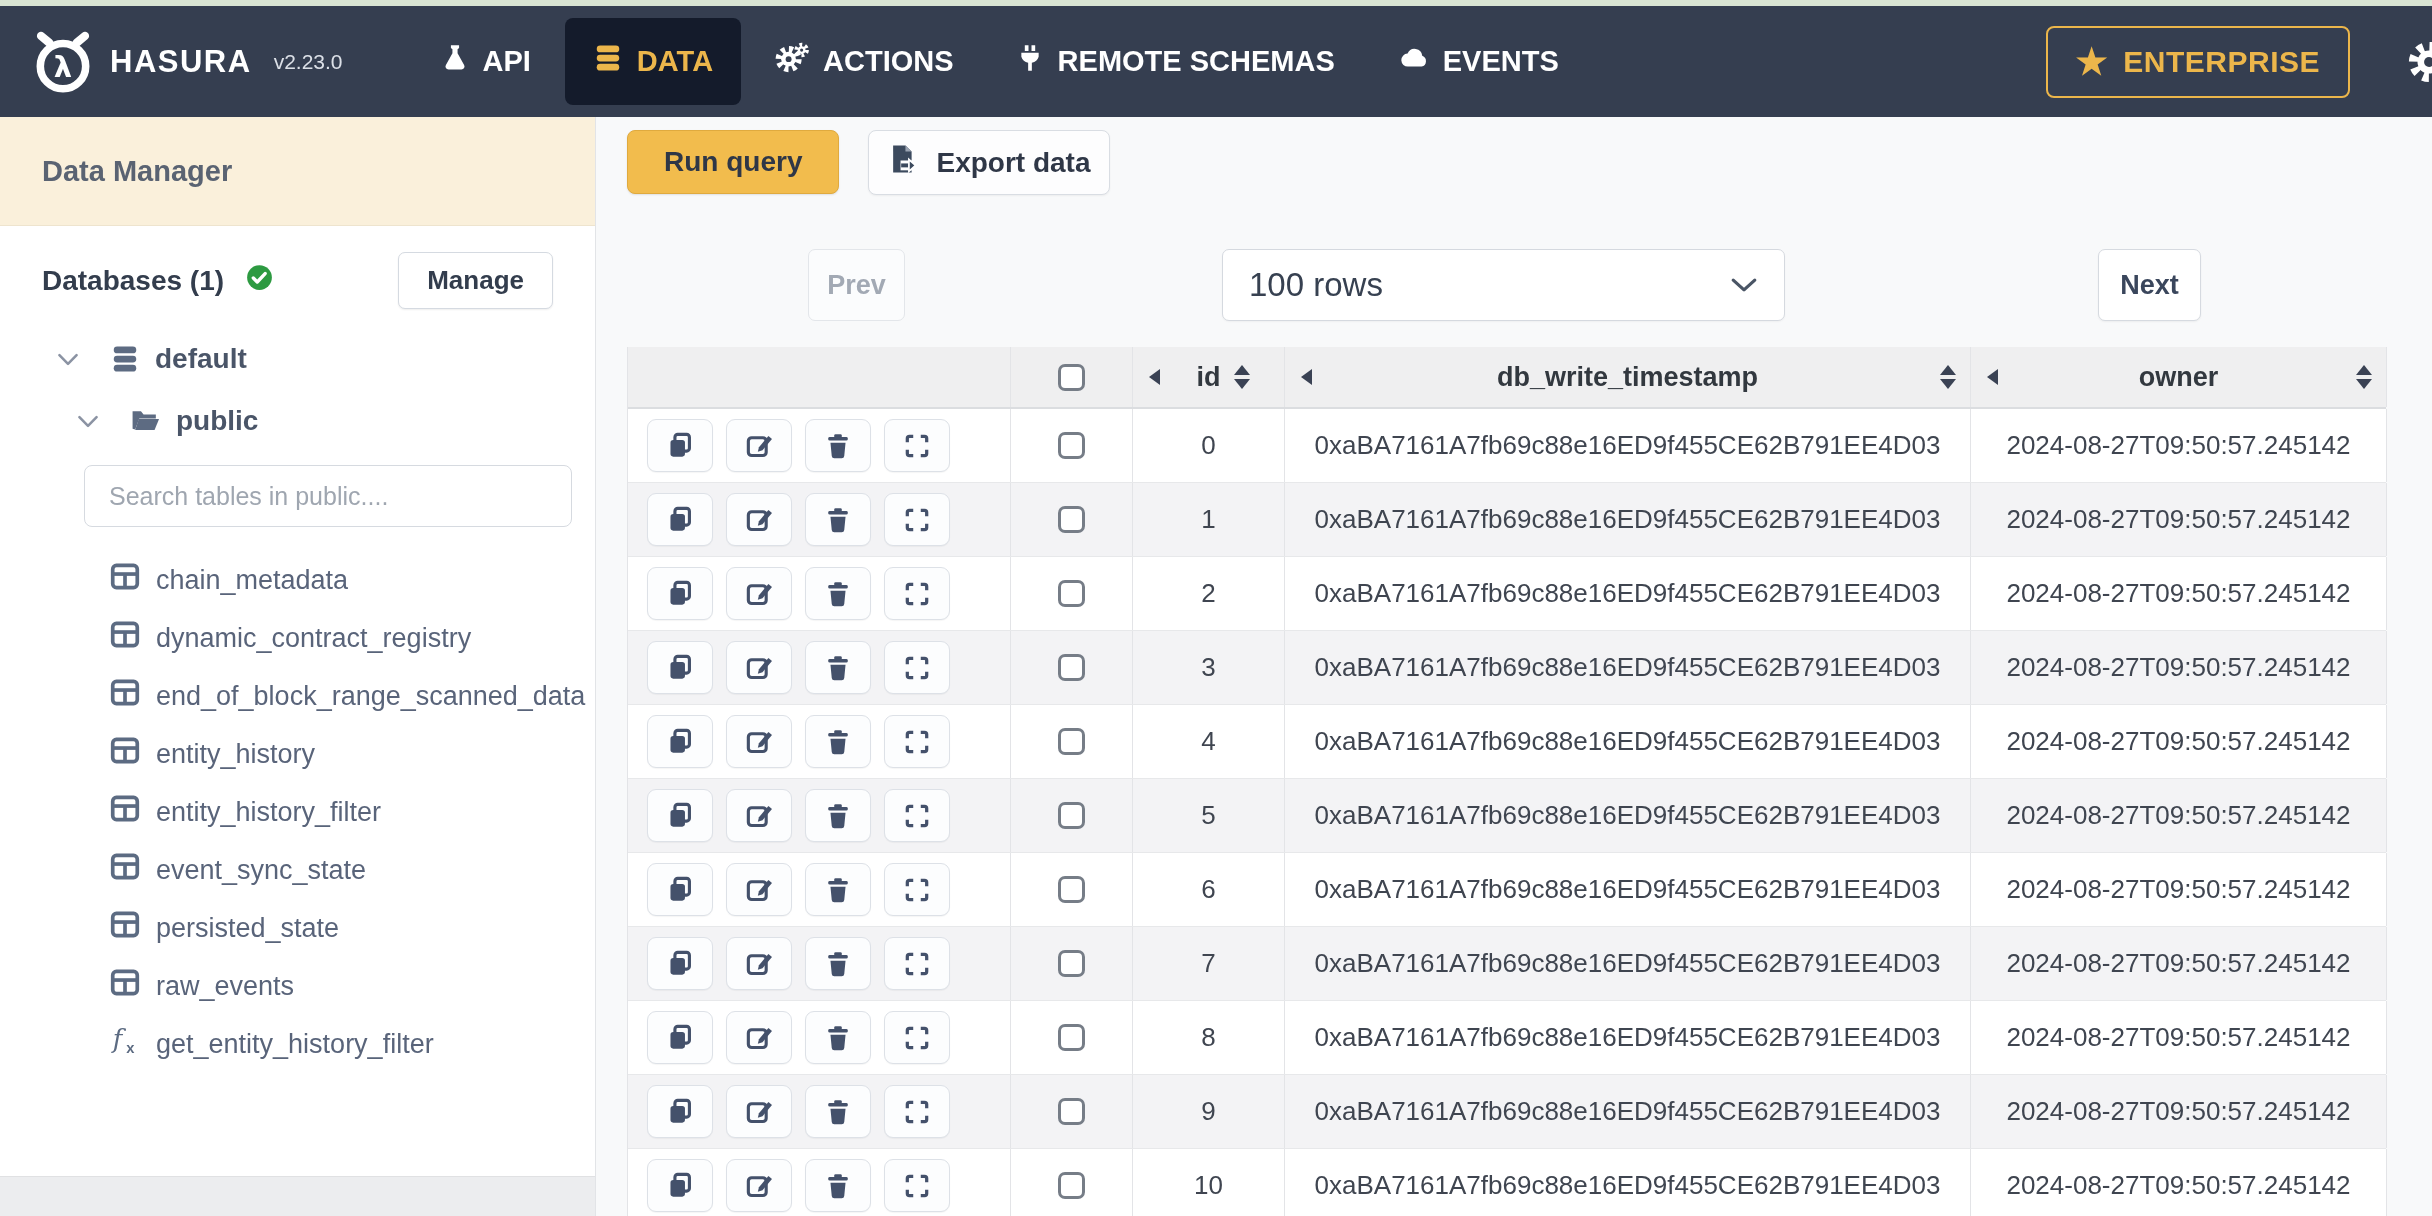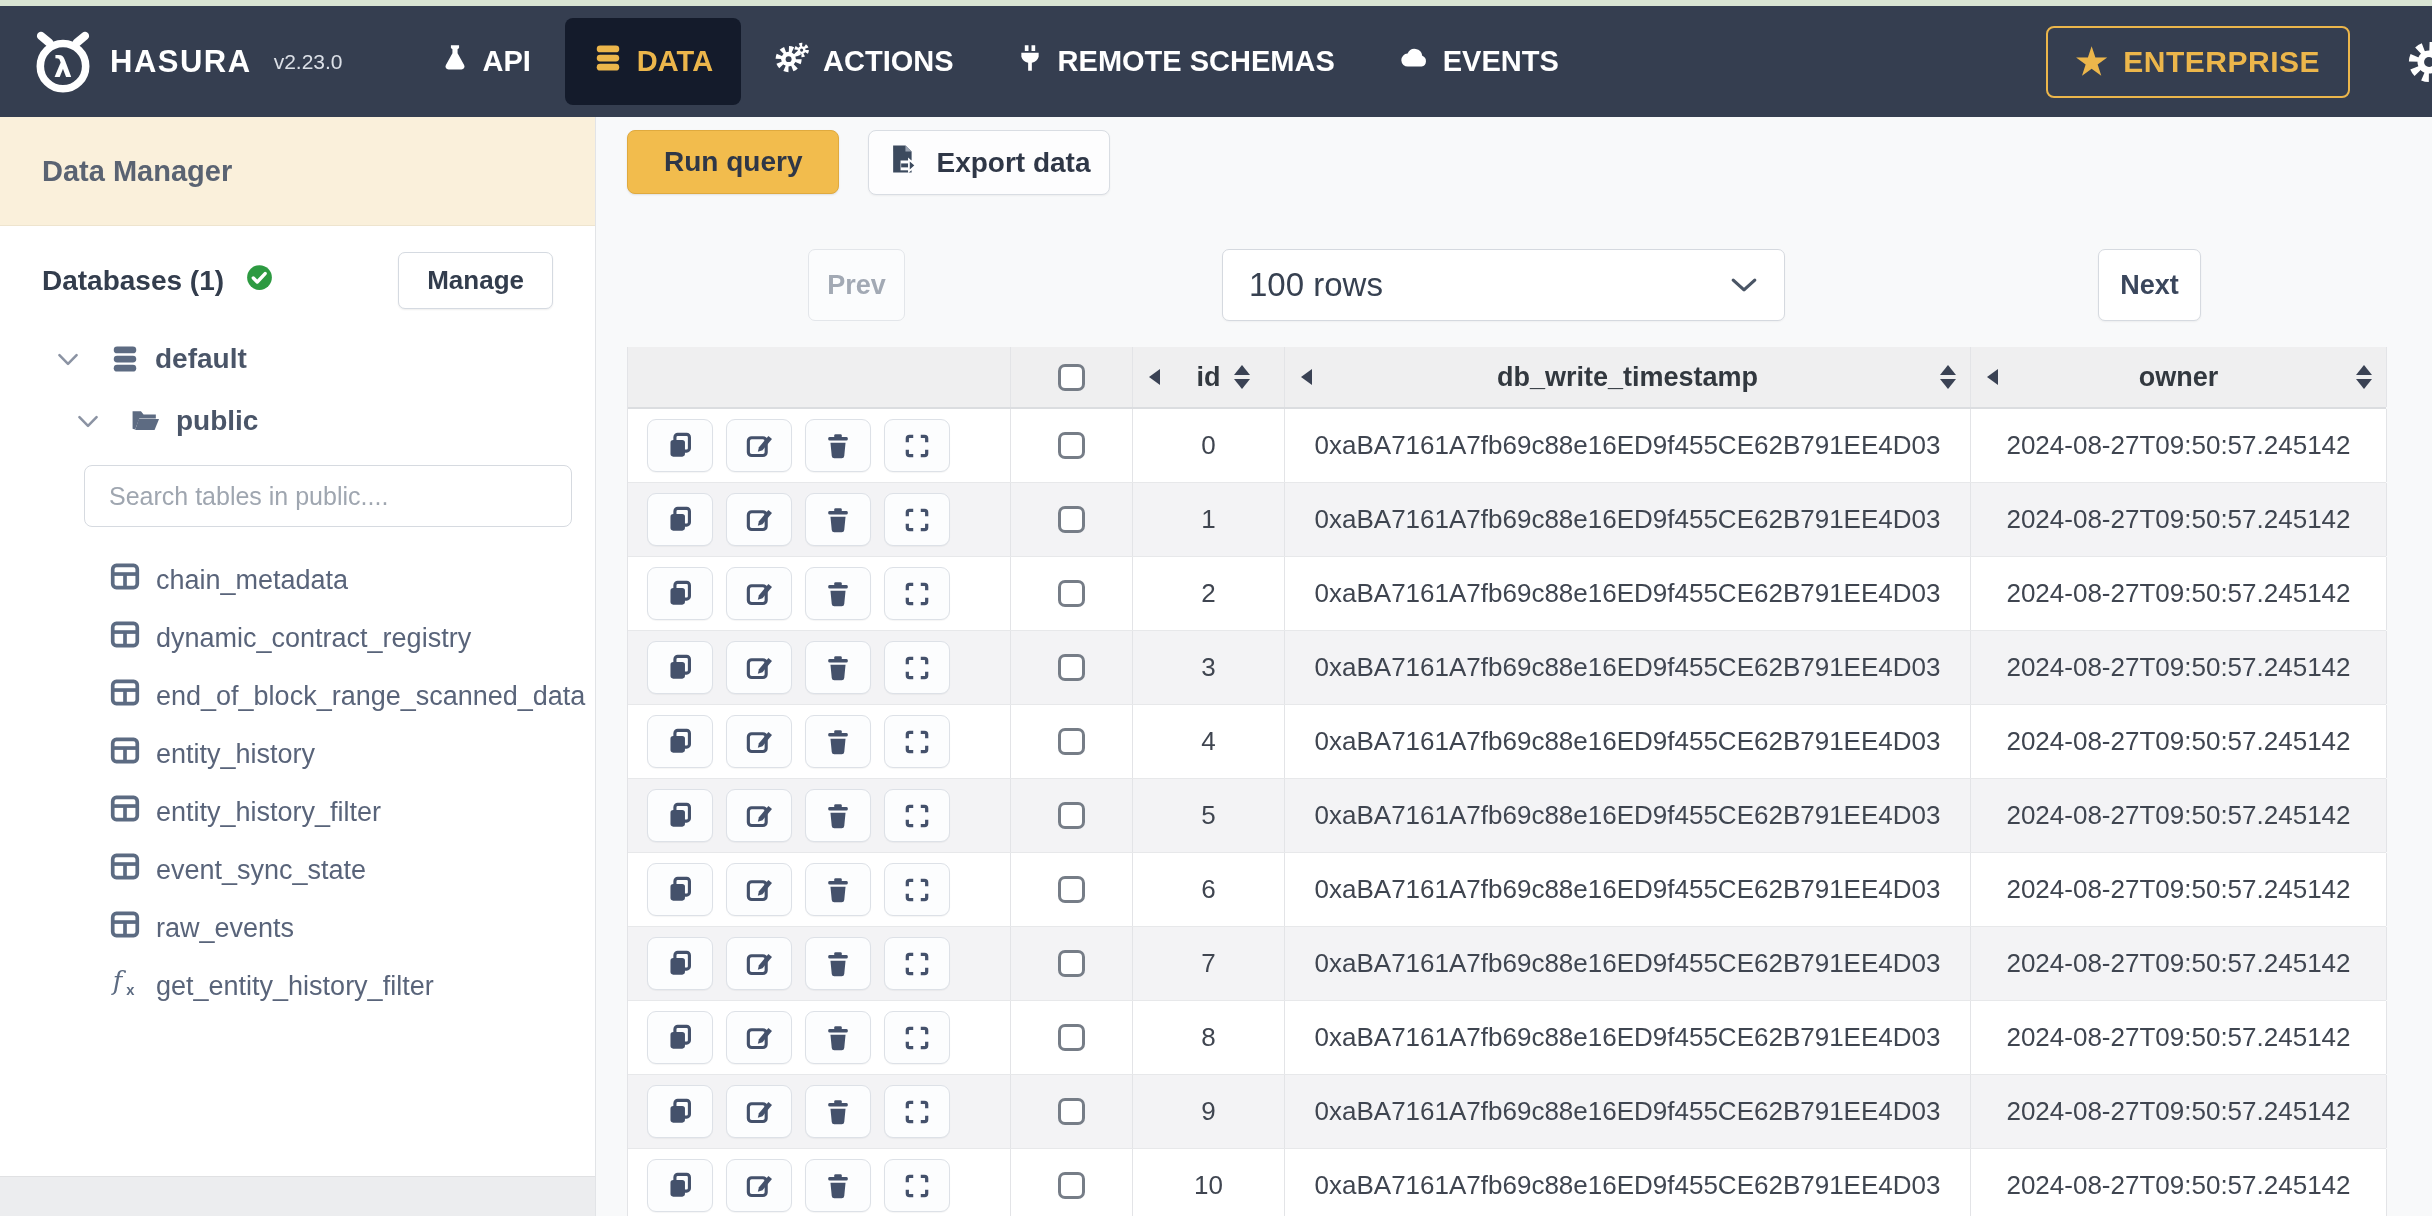--- a/index.html
+++ b/index.html
@@ -292,20 +292,28 @@
               <line x1="12" y1="9" x2="12" y2="20" stroke="currentColor" stroke-width="3"></line>
             </svg></span>
         <span>event_sync_state</span>
       </div>
       <div class="titem">
         <span><svg width="30" height="27" viewBox="0 0 24 22">
               <rect x="2" y="2" width="20" height="18" rx="3" fill="none" stroke="currentColor" stroke-width="3"></rect>
               <line x1="2" y1="9" x2="22" y2="9" stroke="currentColor" stroke-width="3"></line>
               <line x1="12" y1="9" x2="12" y2="20" stroke="currentColor" stroke-width="3"></line>
             </svg></span>
+        <span>persisted_state</span>
+      </div>
+      <div class="titem">
+        <span><svg width="30" height="27" viewBox="0 0 24 22">
+              <rect x="2" y="2" width="20" height="18" rx="3" fill="none" stroke="currentColor" stroke-width="3"></rect>
+              <line x1="2" y1="9" x2="22" y2="9" stroke="currentColor" stroke-width="3"></line>
+              <line x1="12" y1="9" x2="12" y2="20" stroke="currentColor" stroke-width="3"></line>
+            </svg></span>
         <span>raw_events</span>
       </div>
       <div class="titem">
         <span>
           <svg width="30" height="27" viewBox="0 0 24 22">
               <text x="2" y="17" font-size="21" font-style="italic" font-family="DejaVu Serif, serif" fill="currentColor">f</text>
               <text x="13" y="21" font-size="12" font-weight="bold" font-family="Liberation Sans, sans-serif" fill="currentColor">x</text>
             </svg>
         </span>
         <span>get_entity_history_filter</span>

